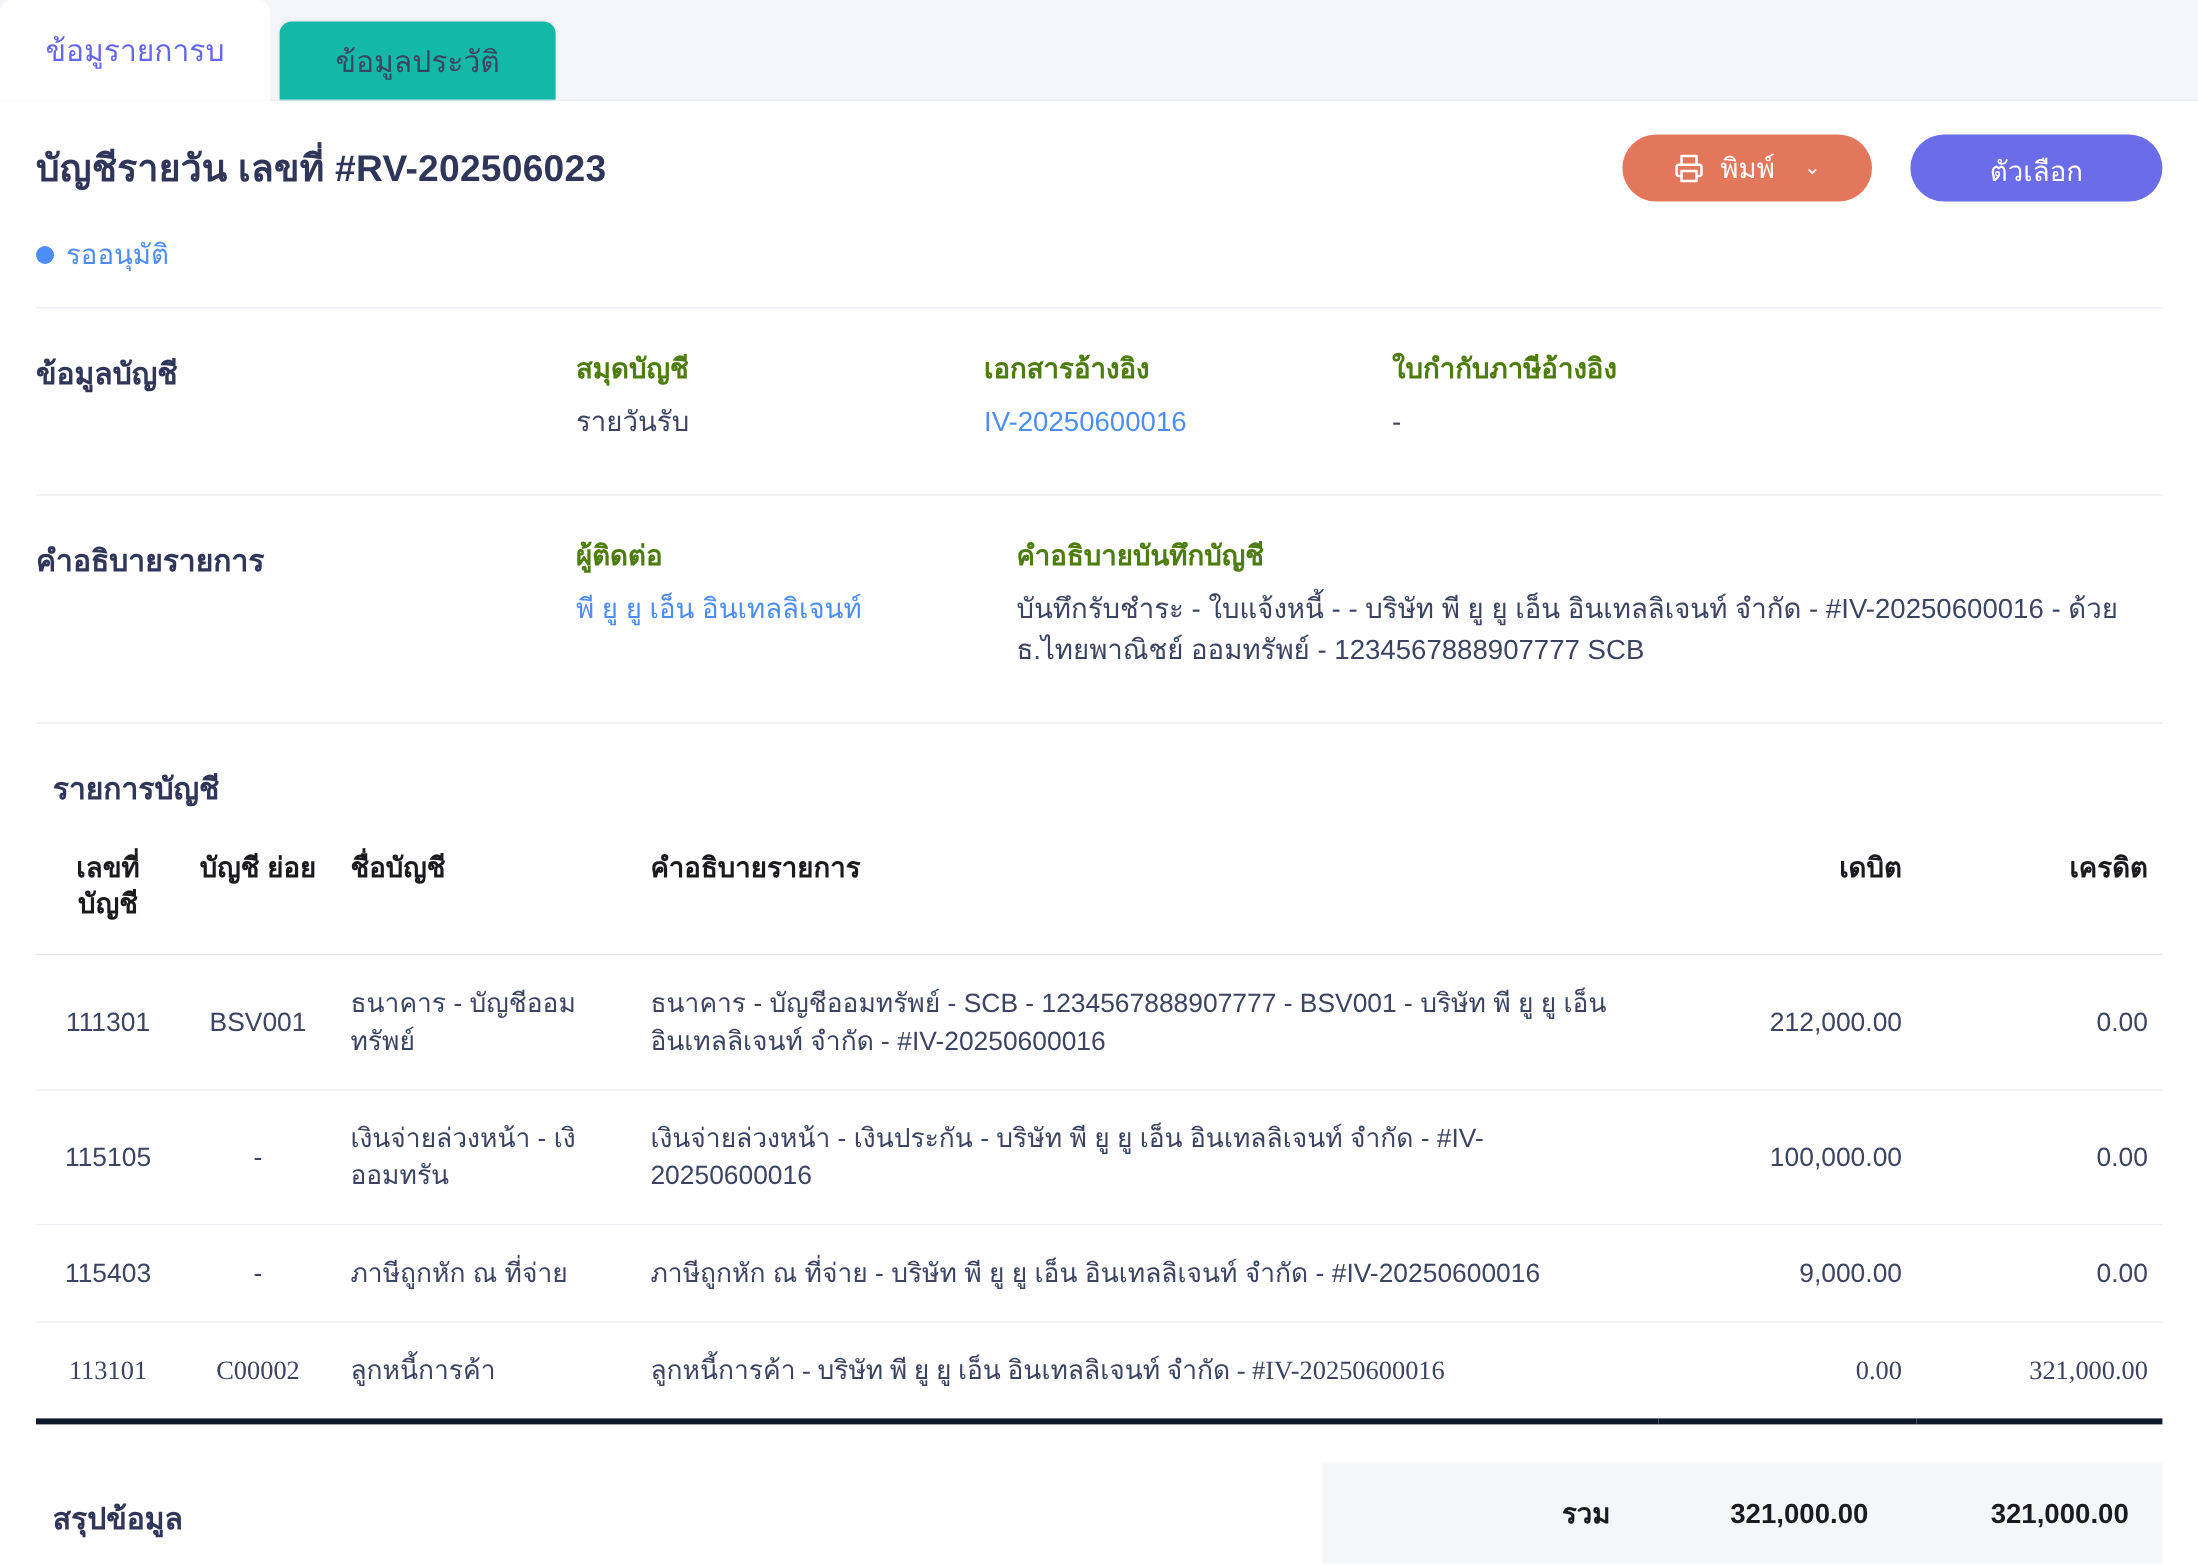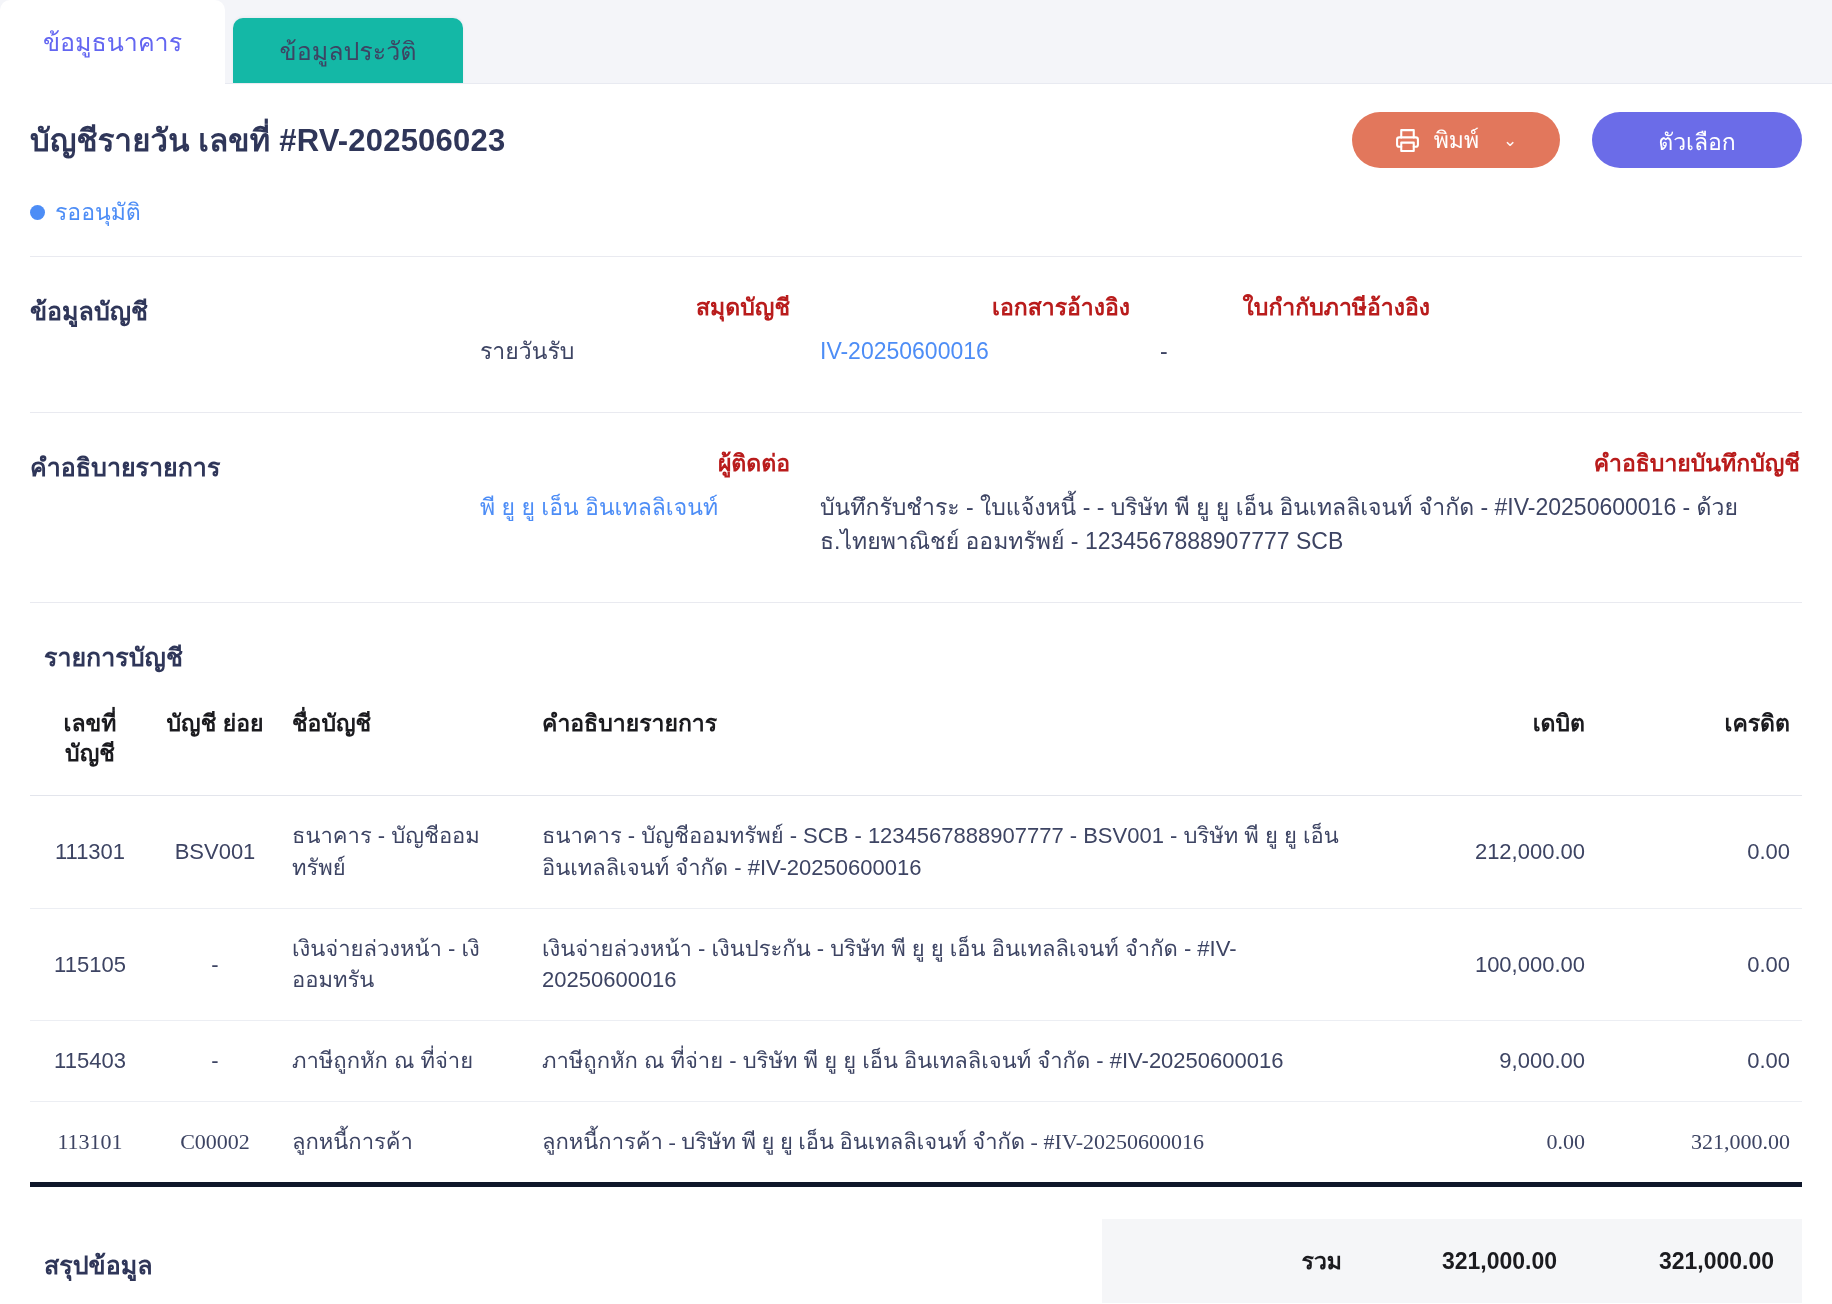--- a/index.html
+++ b/index.html
@@ -141,37 +141,36 @@
     font-weight: bold;
     color: #2f3659;
     width: 450px;
     flex: none;
     padding-top: 2px;
   }
   .field { flex: none; padding-right: 30px; }
   .field-label {
     font-size: 23px;
     font-weight: bold;
-    color: #b91c1c;
+    color: #4d7c0f;
     margin-bottom: 10px;
     white-space: nowrap;
-    text-align: right;
   }
   .field-value {
     font-size: 23px;
     color: #3d4463;
     line-height: 1.45;
   }
   .field-value.link { color: #4d8df6; }
   .w-book { width: 340px; }
   .w-date { width: 330px; }
   .w-ref  { width: 340px; }
   .w-tax  { width: 300px; }
   .w-contact { width: 340px; }
-  .w-desc { width: 980px; padding-right: 0; }
+  .w-desc { width: 980px; padding-right: 0; margin-left: 27px; }
 
   
   .block-title {
     font-size: 25px;
     font-weight: bold;
     color: #2f3659;
     padding: 34px 0 18px 14px;
   }
   table.ledger {
     width: 100%;
@@ -250,21 +249,21 @@
   }
   .sum-val-last { width: 205px; padding-right: 0; }
 </style>
 </head>
 <body>
 
 <div id="page">
 
   <div class="tabbar">
     <div class="tab tab-active">
-      <span>ข้อมูธนาคาร</span>
+      <span>ข้อมูรายการบ</span>
     </div>
     <div class="tab tab-inactive">
       <span>ข้อมูลประวัติ</span>
     </div>
   </div>
 
   <div class="content">
 
     <div class="title-row">
       <div class="page-title">บัญชีรายวัน เลขที่ #RV-202506023</div>

